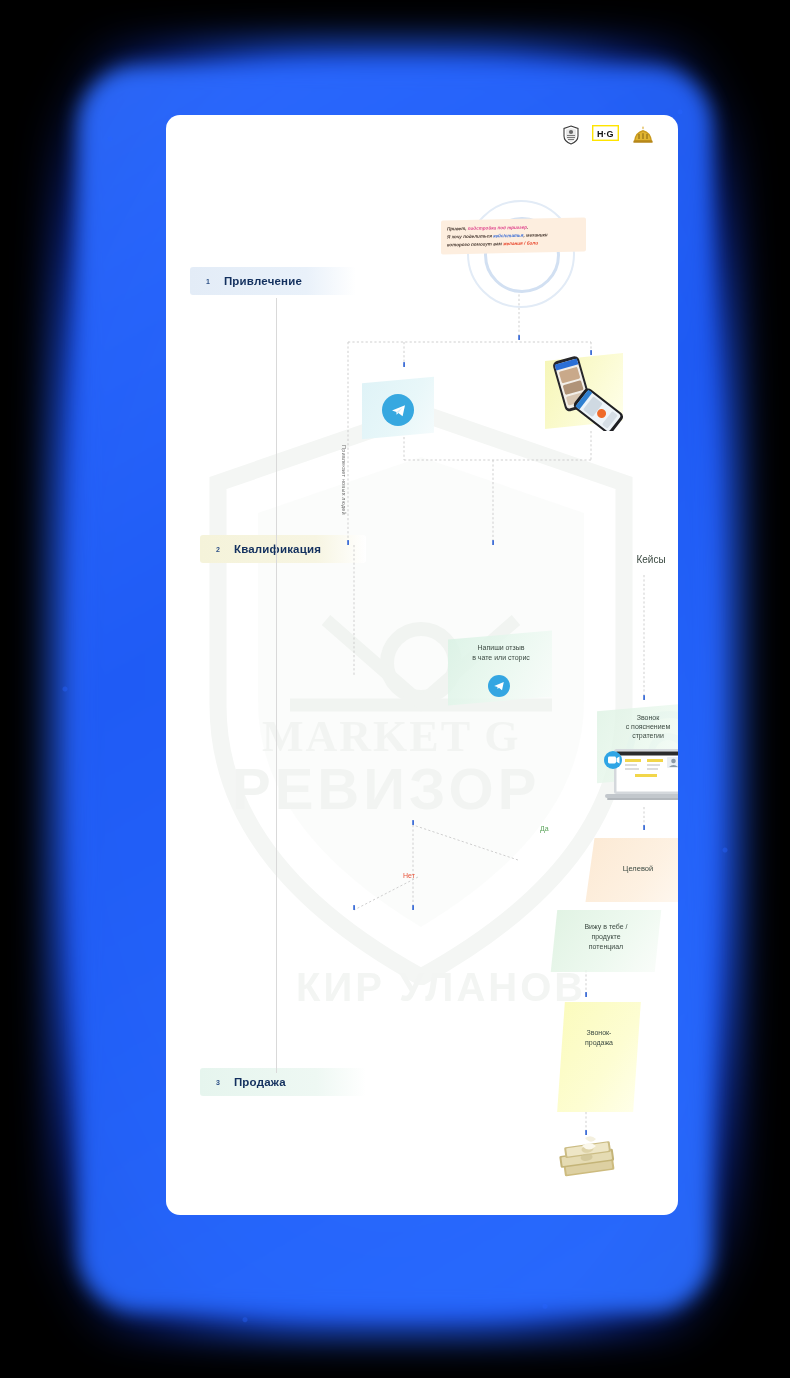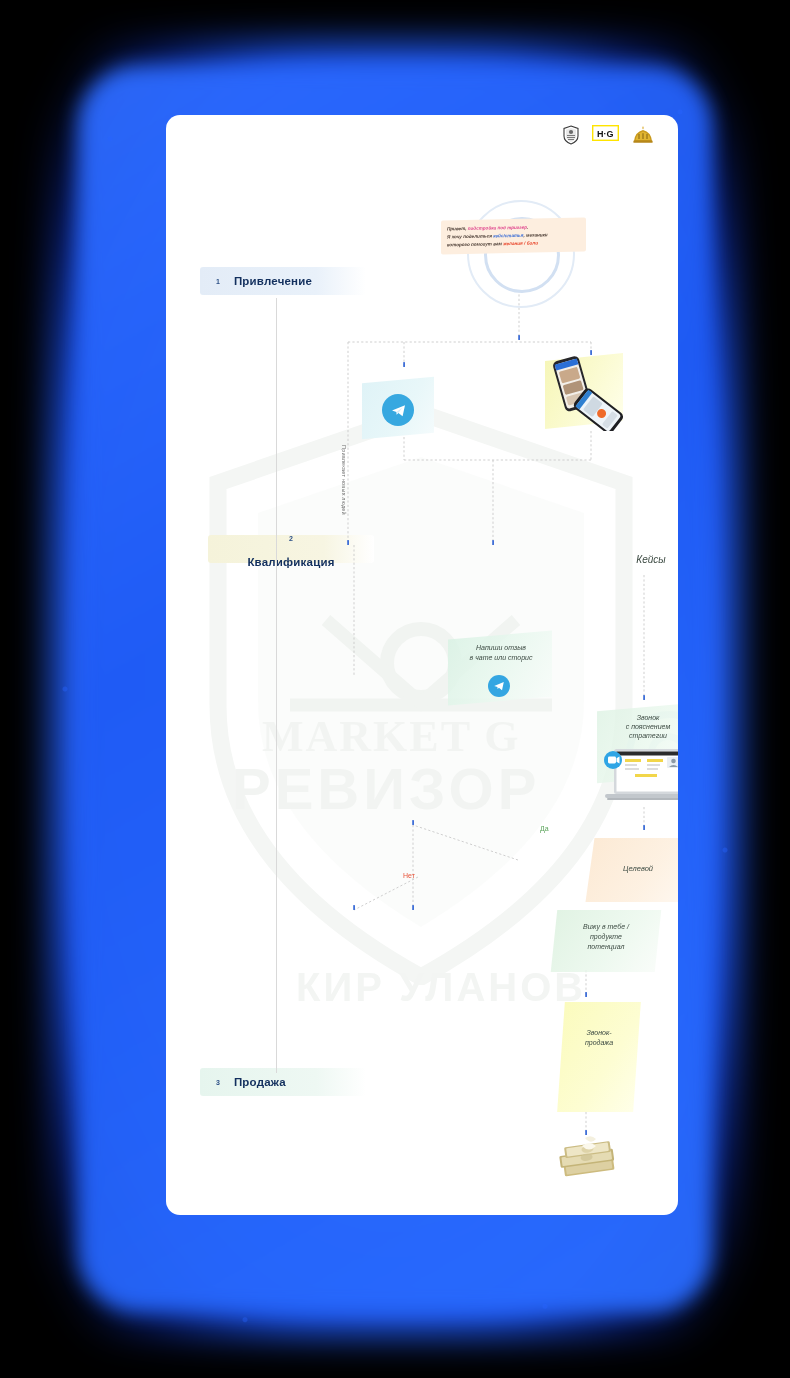--- a/index.html
+++ b/index.html
@@ -67,22 +67,22 @@
   #brand-logos{position:absolute;right:24px;top:10px;display:flex;align-items:flex-start;gap:13px;}
   .logo{display:block;}
 
   
   .stage{
     position:absolute;height:28px;display:flex;align-items:center;gap:14px;
     padding:0 16px;border-radius:3px;
   }
   .stage .num{font-size:7px;color:#2c4f86;font-weight:bold;}
   .stage .lbl{font-size:11.5px;color:#13305e;font-weight:bold;letter-spacing:.2px;}
-  #stage-1{left:34px;top:152px;width:134px;background:linear-gradient(90deg,#e3ecf7 0%,#e9f1fa 70%,#ffffff 100%);}
-  #stage-2{left:42px;top:420px;width:134px;background:linear-gradient(90deg,#f5f3da 0%,#f7f5e2 70%,#ffffff 100%);flex-direction:column;}
+  #stage-1{left:24px;top:152px;width:134px;background:linear-gradient(90deg,#e3ecf7 0%,#e9f1fa 70%,#ffffff 100%);}
+  #stage-2{left:34px;top:420px;width:134px;background:linear-gradient(90deg,#f5f3da 0%,#f7f5e2 70%,#ffffff 100%);}
   #stage-3{left:34px;top:953px;width:134px;background:linear-gradient(90deg,#e6f5ee 0%,#eef8f3 70%,#ffffff 100%);}
 
   
   #spine{position:absolute;left:110px;top:183px;width:1px;height:775px;background:#d9d9d9;}
 
   
   #msg-bubble{
     position:absolute;left:275px;top:104px;width:133px;
     background:#fdeedf;border-radius:2px;padding:5px 6px;
     transform:skewY(-1.2deg);
@@ -100,21 +100,21 @@
   }
   #ring-inner{
     position:absolute;left:318px;top:102px;width:70px;height:70px;border-radius:50%;
     border:3px solid #d2e0f2;
   }
 
   
   #flow-svg{position:absolute;left:0;top:0;width:512px;height:1100px;}
 
   
-  .node{position:absolute;font-style:italic;}
+  .node{position:absolute;}
   .node .cap{
     position:absolute;width:100%;text-align:center;
     font-size:7px;line-height:9.5px;color:#3c4a42;
   }
 
   
   #node-telegram{left:196px;top:265px;width:72px;height:56px;}
   #tg-slab{position:absolute;left:0;top:0;width:72px;height:56px;
     background:linear-gradient(120deg,#dff3f7 0%,#e8f7f9 60%,#f4fbfc 100%);
     transform:skewY(-5deg);}

